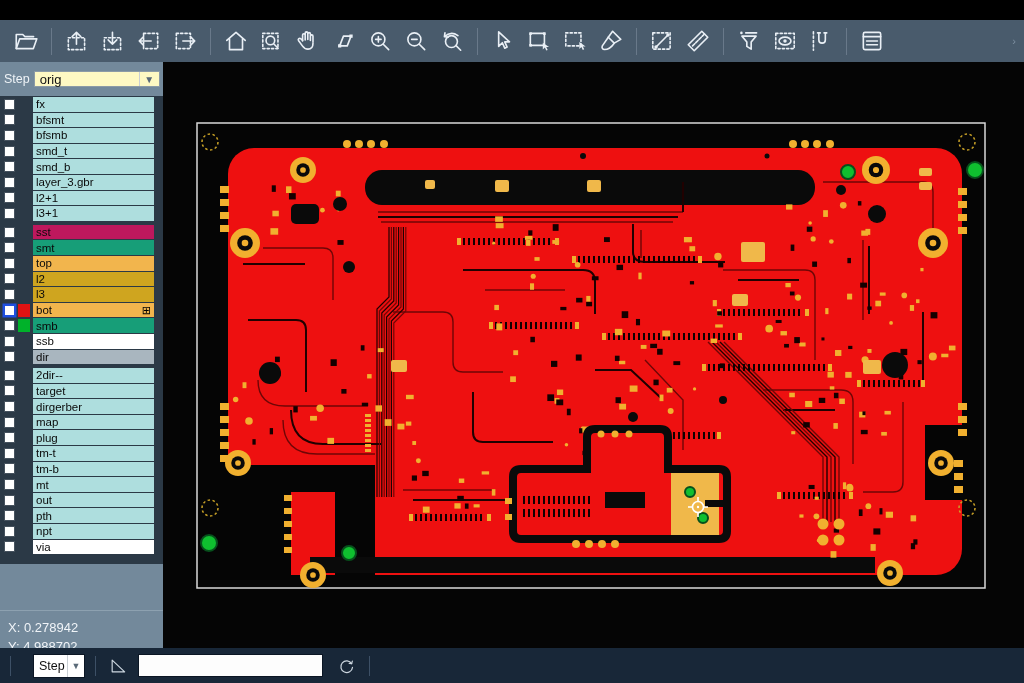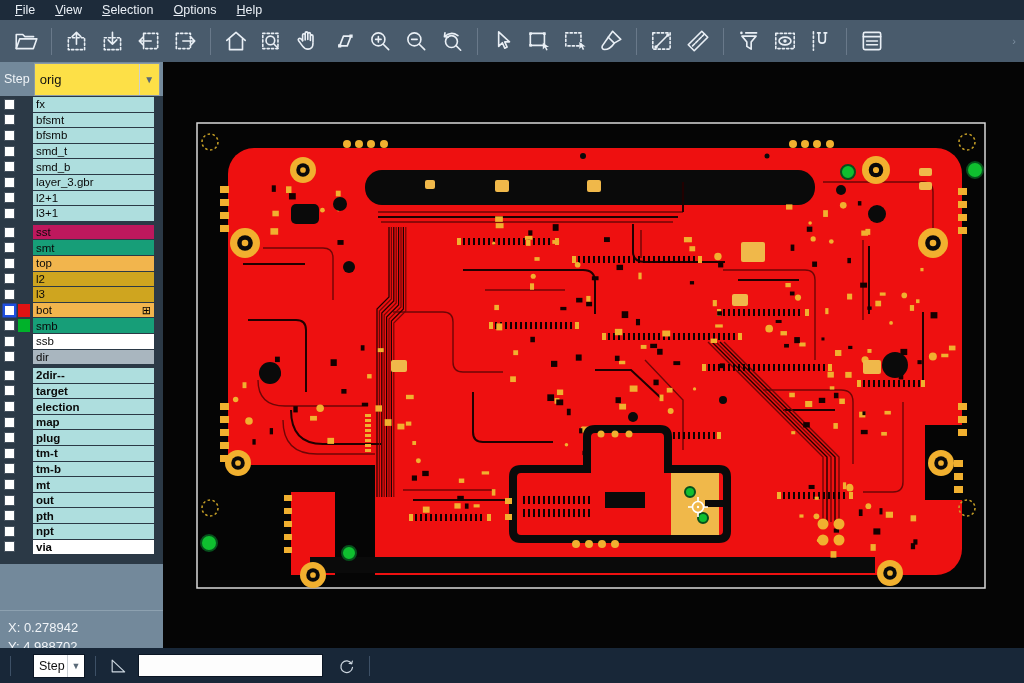--- a/index.html
+++ b/index.html
@@ -21,29 +21,29 @@
   .tb-ic * { stroke:#e9eff5; stroke-width:1.5; fill:none; stroke-linecap:round; stroke-linejoin:round; }
   .tb-ic .dsh { stroke-dasharray:2 2; }
   .tb-ic .fil { fill:#e9eff5; stroke:none; }
   .tb-sep { width:1px; height:27px; background:#69798a; margin:0 7px; }
   .tb-overflow { margin-left:auto; margin-right:8px; color:#7d8fa0; font-size:11px; }
 
   
   .sidebar { position:absolute; left:0; top:62px; width:163px; height:586px; background:#73899b; }
   .step-bar { height:34px; display:flex; align-items:center; padding-left:4px; }
   .step-label { color:#eef3f7; font-size:12.5px; margin-right:4px; }
-  .step-select { width:126px; height:33px; background:#fde047; border:1px solid #8b9aa6;
+  .step-select { width:126px; height:16px; background:#fef9c3; border:1px solid #8b9aa6;
                  display:flex; align-items:center; font-size:13px; color:#111; }
   .step-value { flex:1; padding-left:5px; }
   .step-chevron { width:20px; height:100%; border-left:1px solid #c9cfd4; display:flex;
                   align-items:center; justify-content:center; color:#5a6a78; font-size:10px; }
 
   .layer-list { background:#2b3946; padding:1px 0 2px 2px; width:163px; }
   .layer-group { margin-bottom:4px; }
-  .layer-group:last-child { margin-bottom:8px;font-weight:bold; }
+  .layer-group:last-child { margin-bottom:8px; }
   .layer-row { display:flex; align-items:center; height:14.6px; margin-bottom:1px; width:152px; }
   .lr-check { width:11px; height:11px; background:#fff; border:1.5px solid #46525e; margin-left:2px; flex:none; }
   .layer-row.selected .lr-check { border-color:#1e4fe0; box-shadow:0 0 0 1.5px #1e4fe0; }
   .lr-swatch { width:12px; height:13px; margin-left:3px; flex:none; }
   .lr-label { flex:1; margin-left:3px; height:14.6px; font-size:11.5px; color:#0a0a0a;
               padding:0 3px; display:flex; align-items:center; overflow:hidden; white-space:nowrap; }
   .lr-grid { margin-left:auto; font-size:11px; line-height:10px; color:#000; }
 
   .coords-panel { padding-top:46px; }
   .coord-sep { height:1px; background:#8da1b0; margin-bottom:7px; }
@@ -65,27 +65,20 @@
   .sb-icon svg { width:20px; height:20px; }
   .sb-ic * { stroke:#cdd7e0; stroke-width:1.4; fill:none; stroke-linecap:round; stroke-linejoin:round; }
   .sb-input { width:185px; height:23px; border:1px solid #0b1624; background:#fdfdfd;
               font-size:12px; padding:0 4px; margin:0 12px 0 8px; font-family:"Liberation Sans",sans-serif; }
 </style>
 </head>
 <body>
 
 <div class="app">
 
-  <div class="menubar" id="menubar">
-      <span class="menu-item"><span class="u">F</span>ile</span>
-      <span class="menu-item"><span class="u">V</span>iew</span>
-      <span class="menu-item"><span class="u">S</span>election</span>
-      <span class="menu-item"><span class="u">O</span>ptions</span>
-      <span class="menu-item"><span class="u">H</span>elp</span>
-    </div>
 
   <div class="toolbar" id="toolbar">
       <div class="tb-group">
         <div class="tb-btn">
           <svg viewBox="0 0 24 24" class="tb-ic">
             <path d="M3,19 V6 h6 l2,2 h8"></path>
             <path d="M3,19 l3.2,-9 H22 l-3.2,9 Z"></path>
           </svg>
         </div>
       </div>
@@ -351,21 +344,21 @@
             <div class="lr-label" style="background: rgb(174, 222, 222);">2dir--</div>
           </div>
           <div class="layer-row">
             <span class="lr-check"></span>
             <span class="lr-swatch"></span>
             <div class="lr-label" style="background: rgb(174, 222, 222);">target</div>
           </div>
           <div class="layer-row">
             <span class="lr-check"></span>
             <span class="lr-swatch"></span>
-            <div class="lr-label" style="background: rgb(174, 222, 222);">election</div>
+            <div class="lr-label" style="background: rgb(174, 222, 222);">dirgerber</div>
           </div>
           <div class="layer-row">
             <span class="lr-check"></span>
             <span class="lr-swatch"></span>
             <div class="lr-label" style="background: rgb(174, 222, 222);">map</div>
           </div>
           <div class="layer-row">
             <span class="lr-check"></span>
             <span class="lr-swatch"></span>
             <div class="lr-label" style="background: rgb(174, 222, 222);">plug</div>

